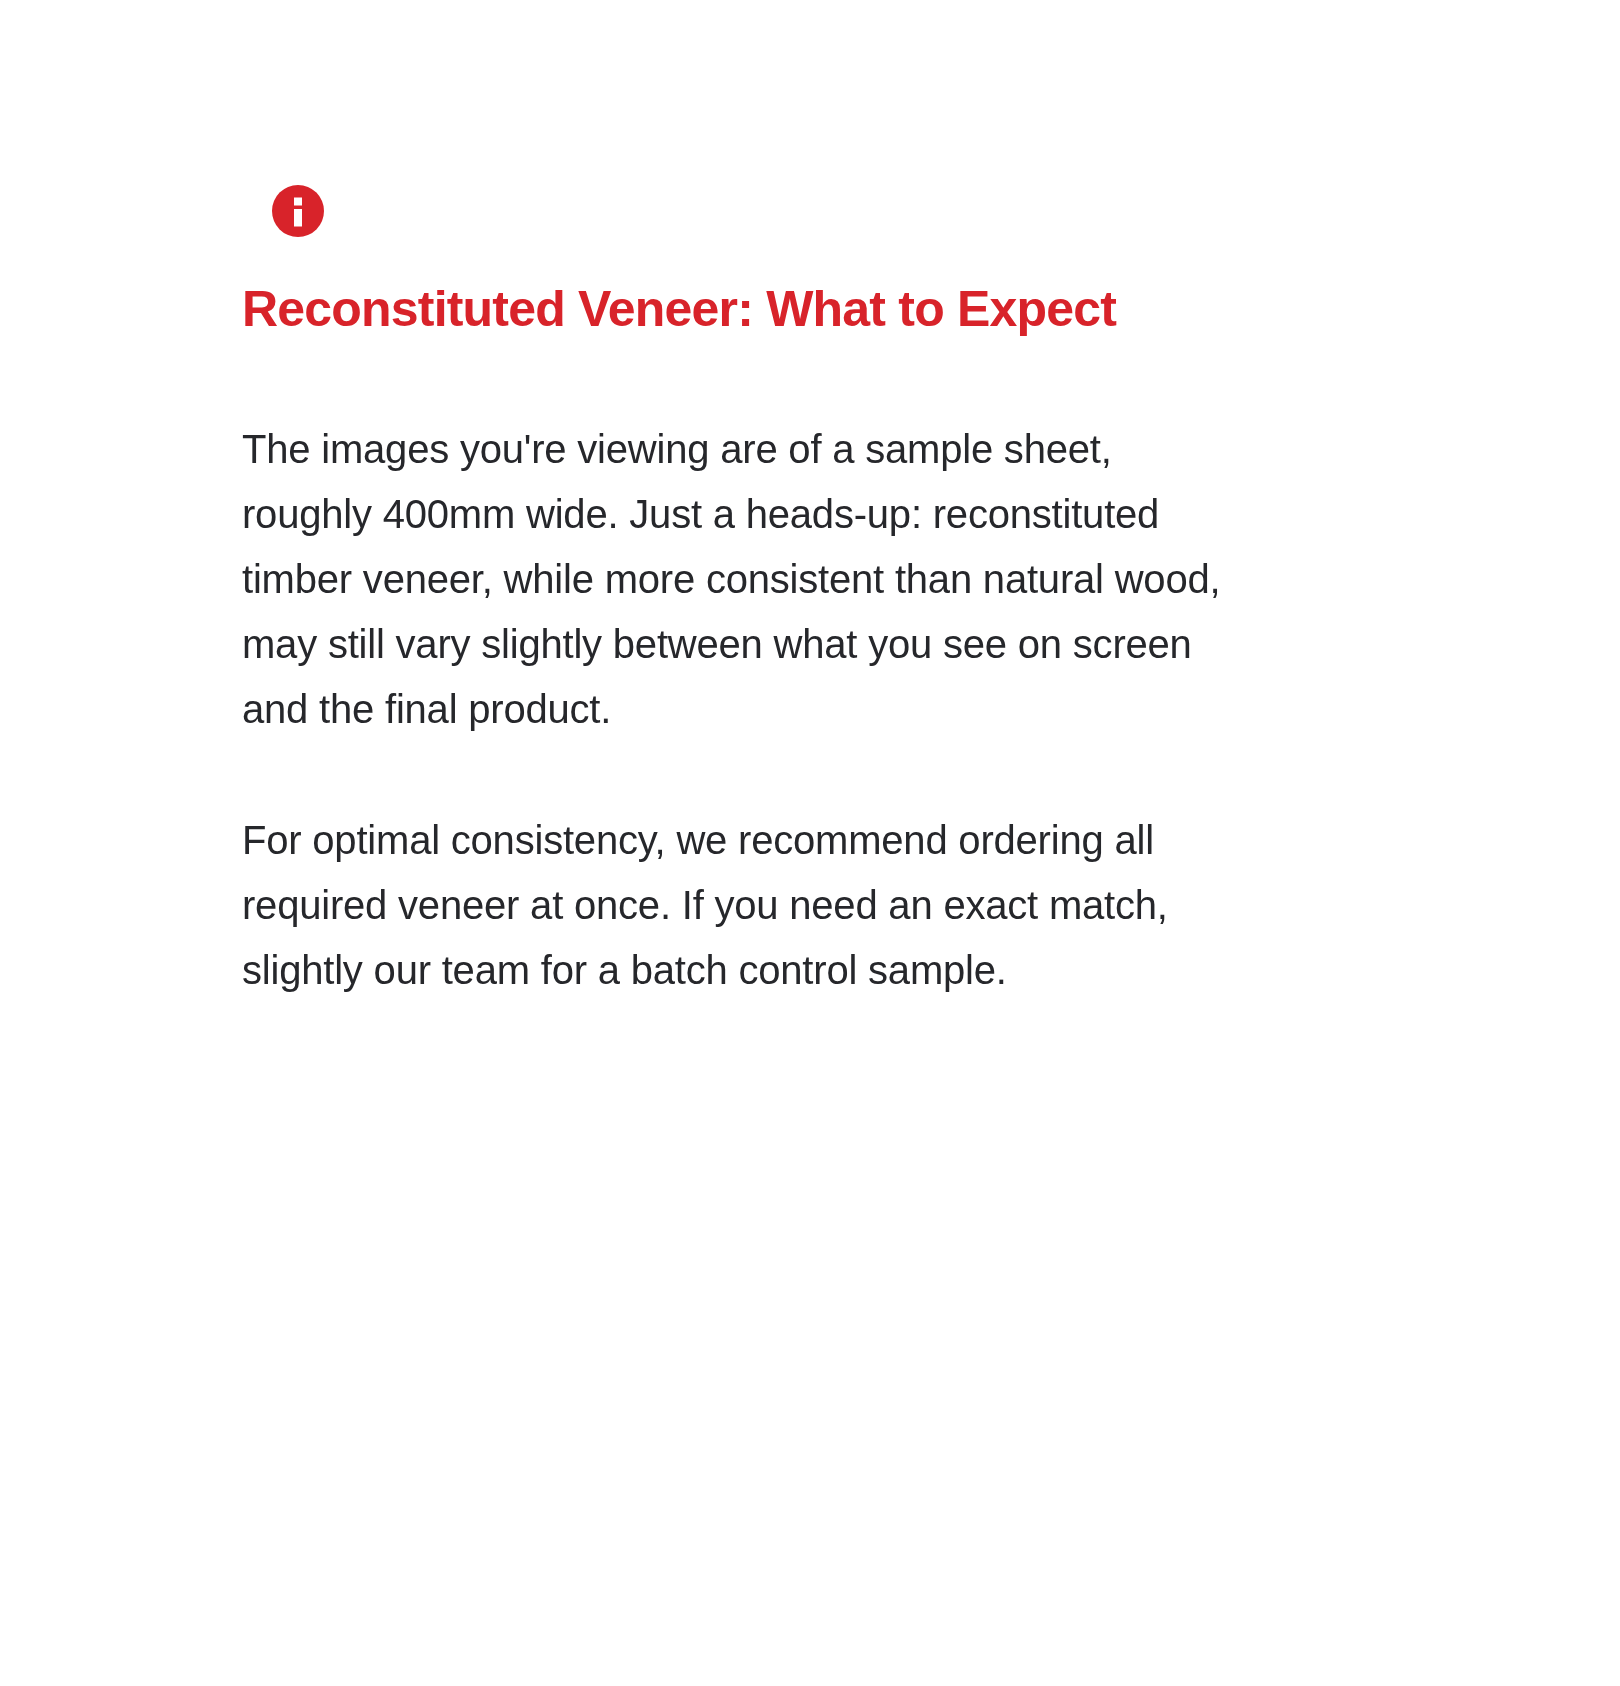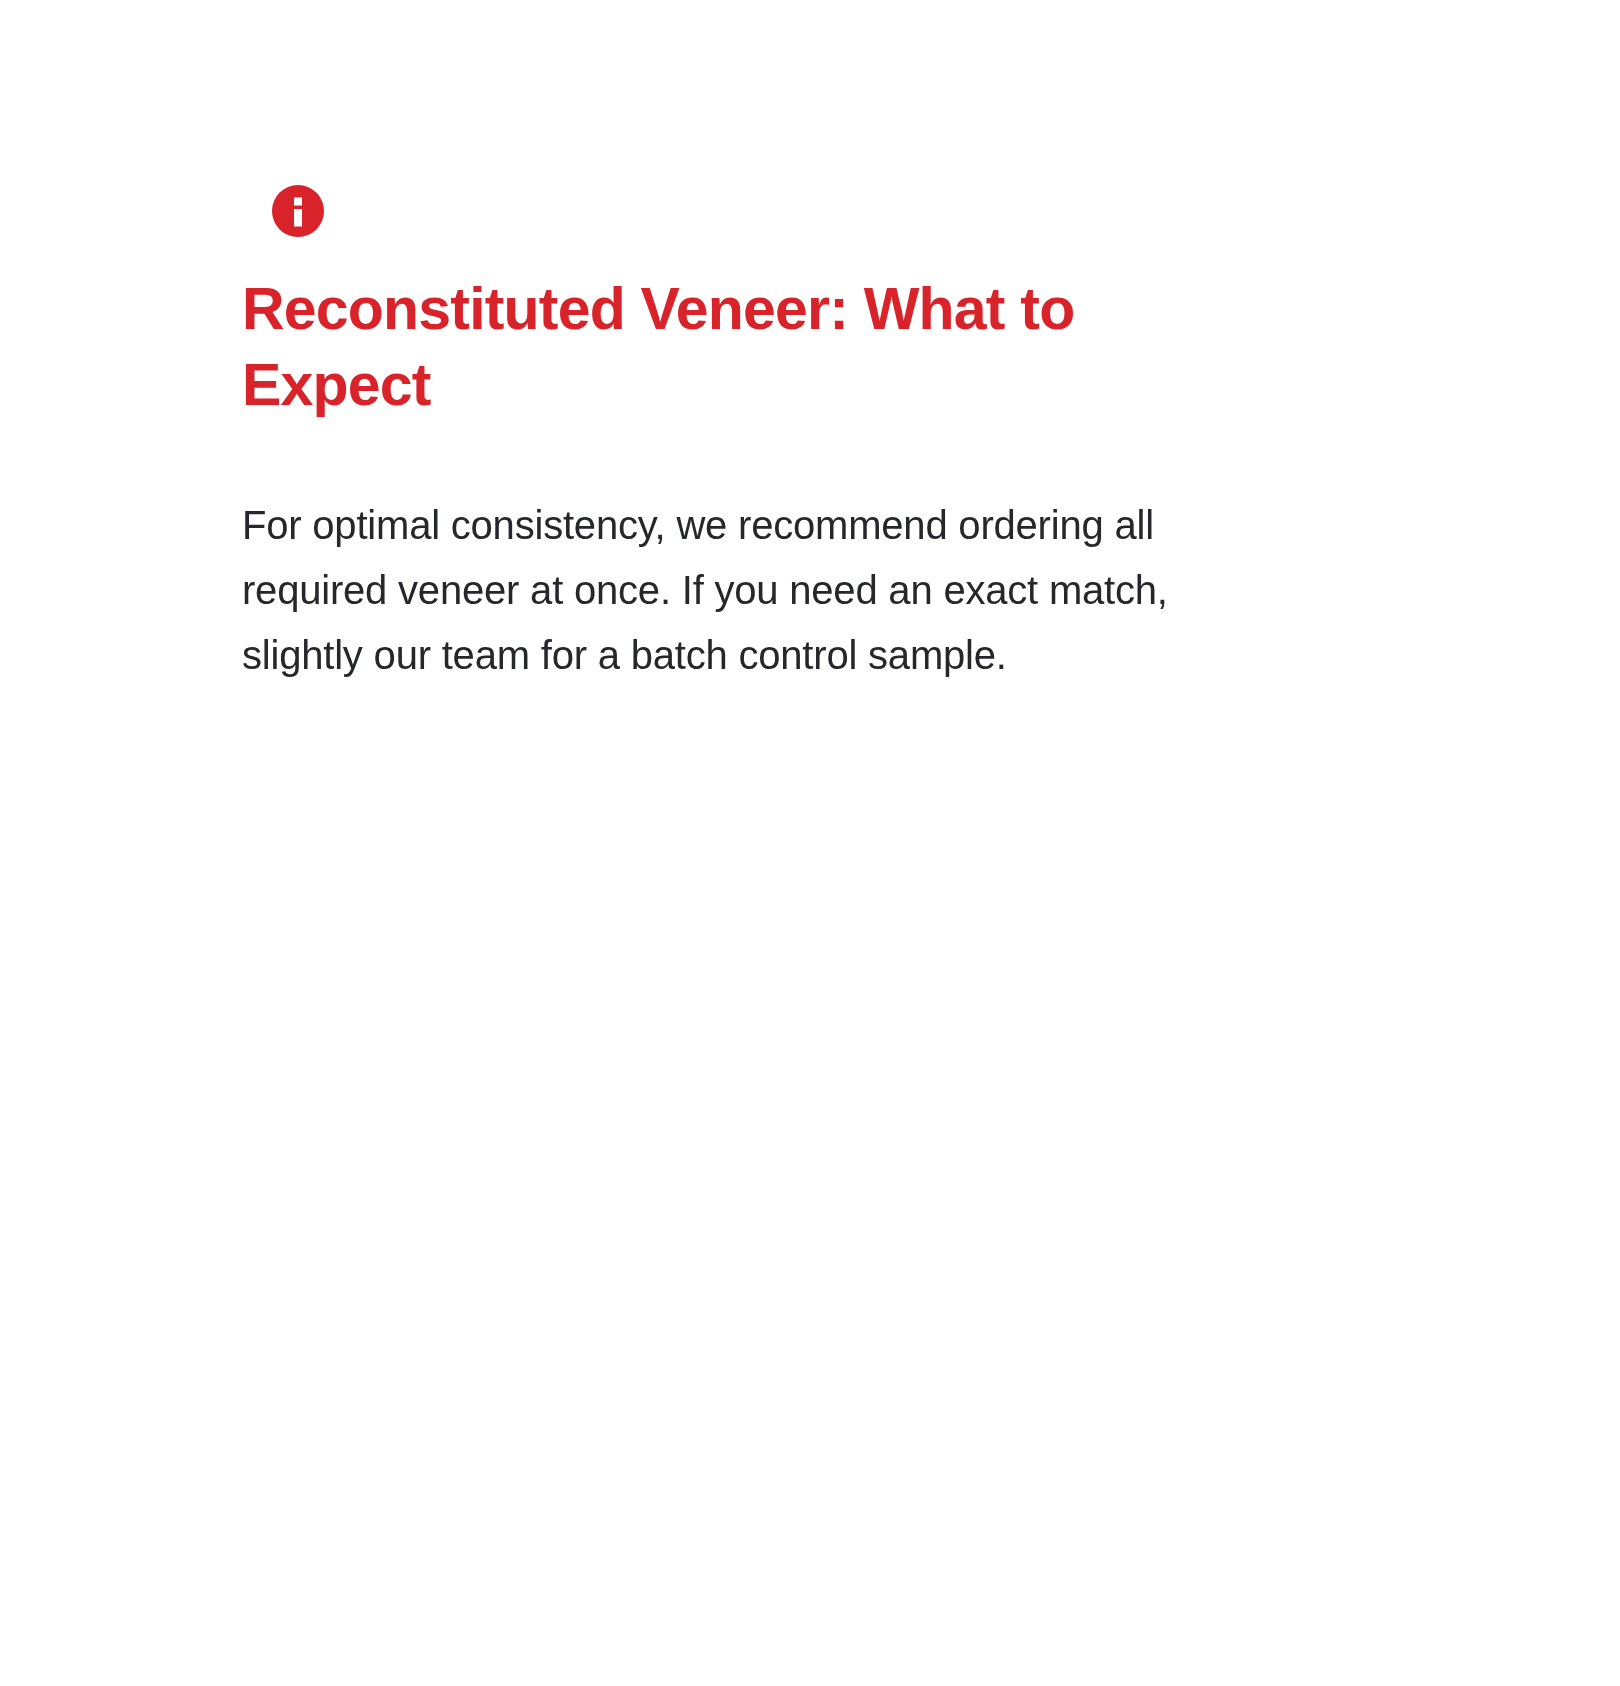--- a/index.html
+++ b/index.html
@@ -39,21 +39,21 @@
     height: 52px;
     margin-left: 30px;
     margin-top: 25px;
   }
 
   
   .heading {
     margin: 0;
     padding: 0;
     font-family: "Liberation Sans Narrow", "Liberation Sans", sans-serif;
-    font-size: 59px;
+    font-size: 50px;
     line-height: 76px;
     font-weight: bold;
     letter-spacing: -0.8px;
     color: #D8232A;
     width: 1000px;
     margin-top: 8px;
   }
 
   
   .body-text {
@@ -84,17 +84,18 @@
       <svg class="info-icon" viewBox="0 0 52 52" aria-hidden="true">
         <circle cx="26" cy="26" r="26" fill="#D8232A"></circle>
         <rect x="22" y="12.5" width="8" height="8" fill="#ffffff"></rect>
         <rect x="22" y="24" width="8" height="17.5" fill="#ffffff"></rect>
       </svg>
     </div>
 
     <h1 class="heading">Reconstituted Veneer: What to Expect</h1>
 
     <div class="body-text">
+      <p class="para">The images you're viewing are of a sample sheet, roughly 400mm wide. Just a heads-up: reconstituted timber veneer, while more consistent than natural wood, may still vary slightly between what you see on screen and the final product.</p>
       <p class="para">For optimal consistency, we recommend ordering all required veneer at once. If you need an exact match, slightly our team for a batch control sample.</p>
     </div>
 
   </div>
 </div>
 
 </body></html>

